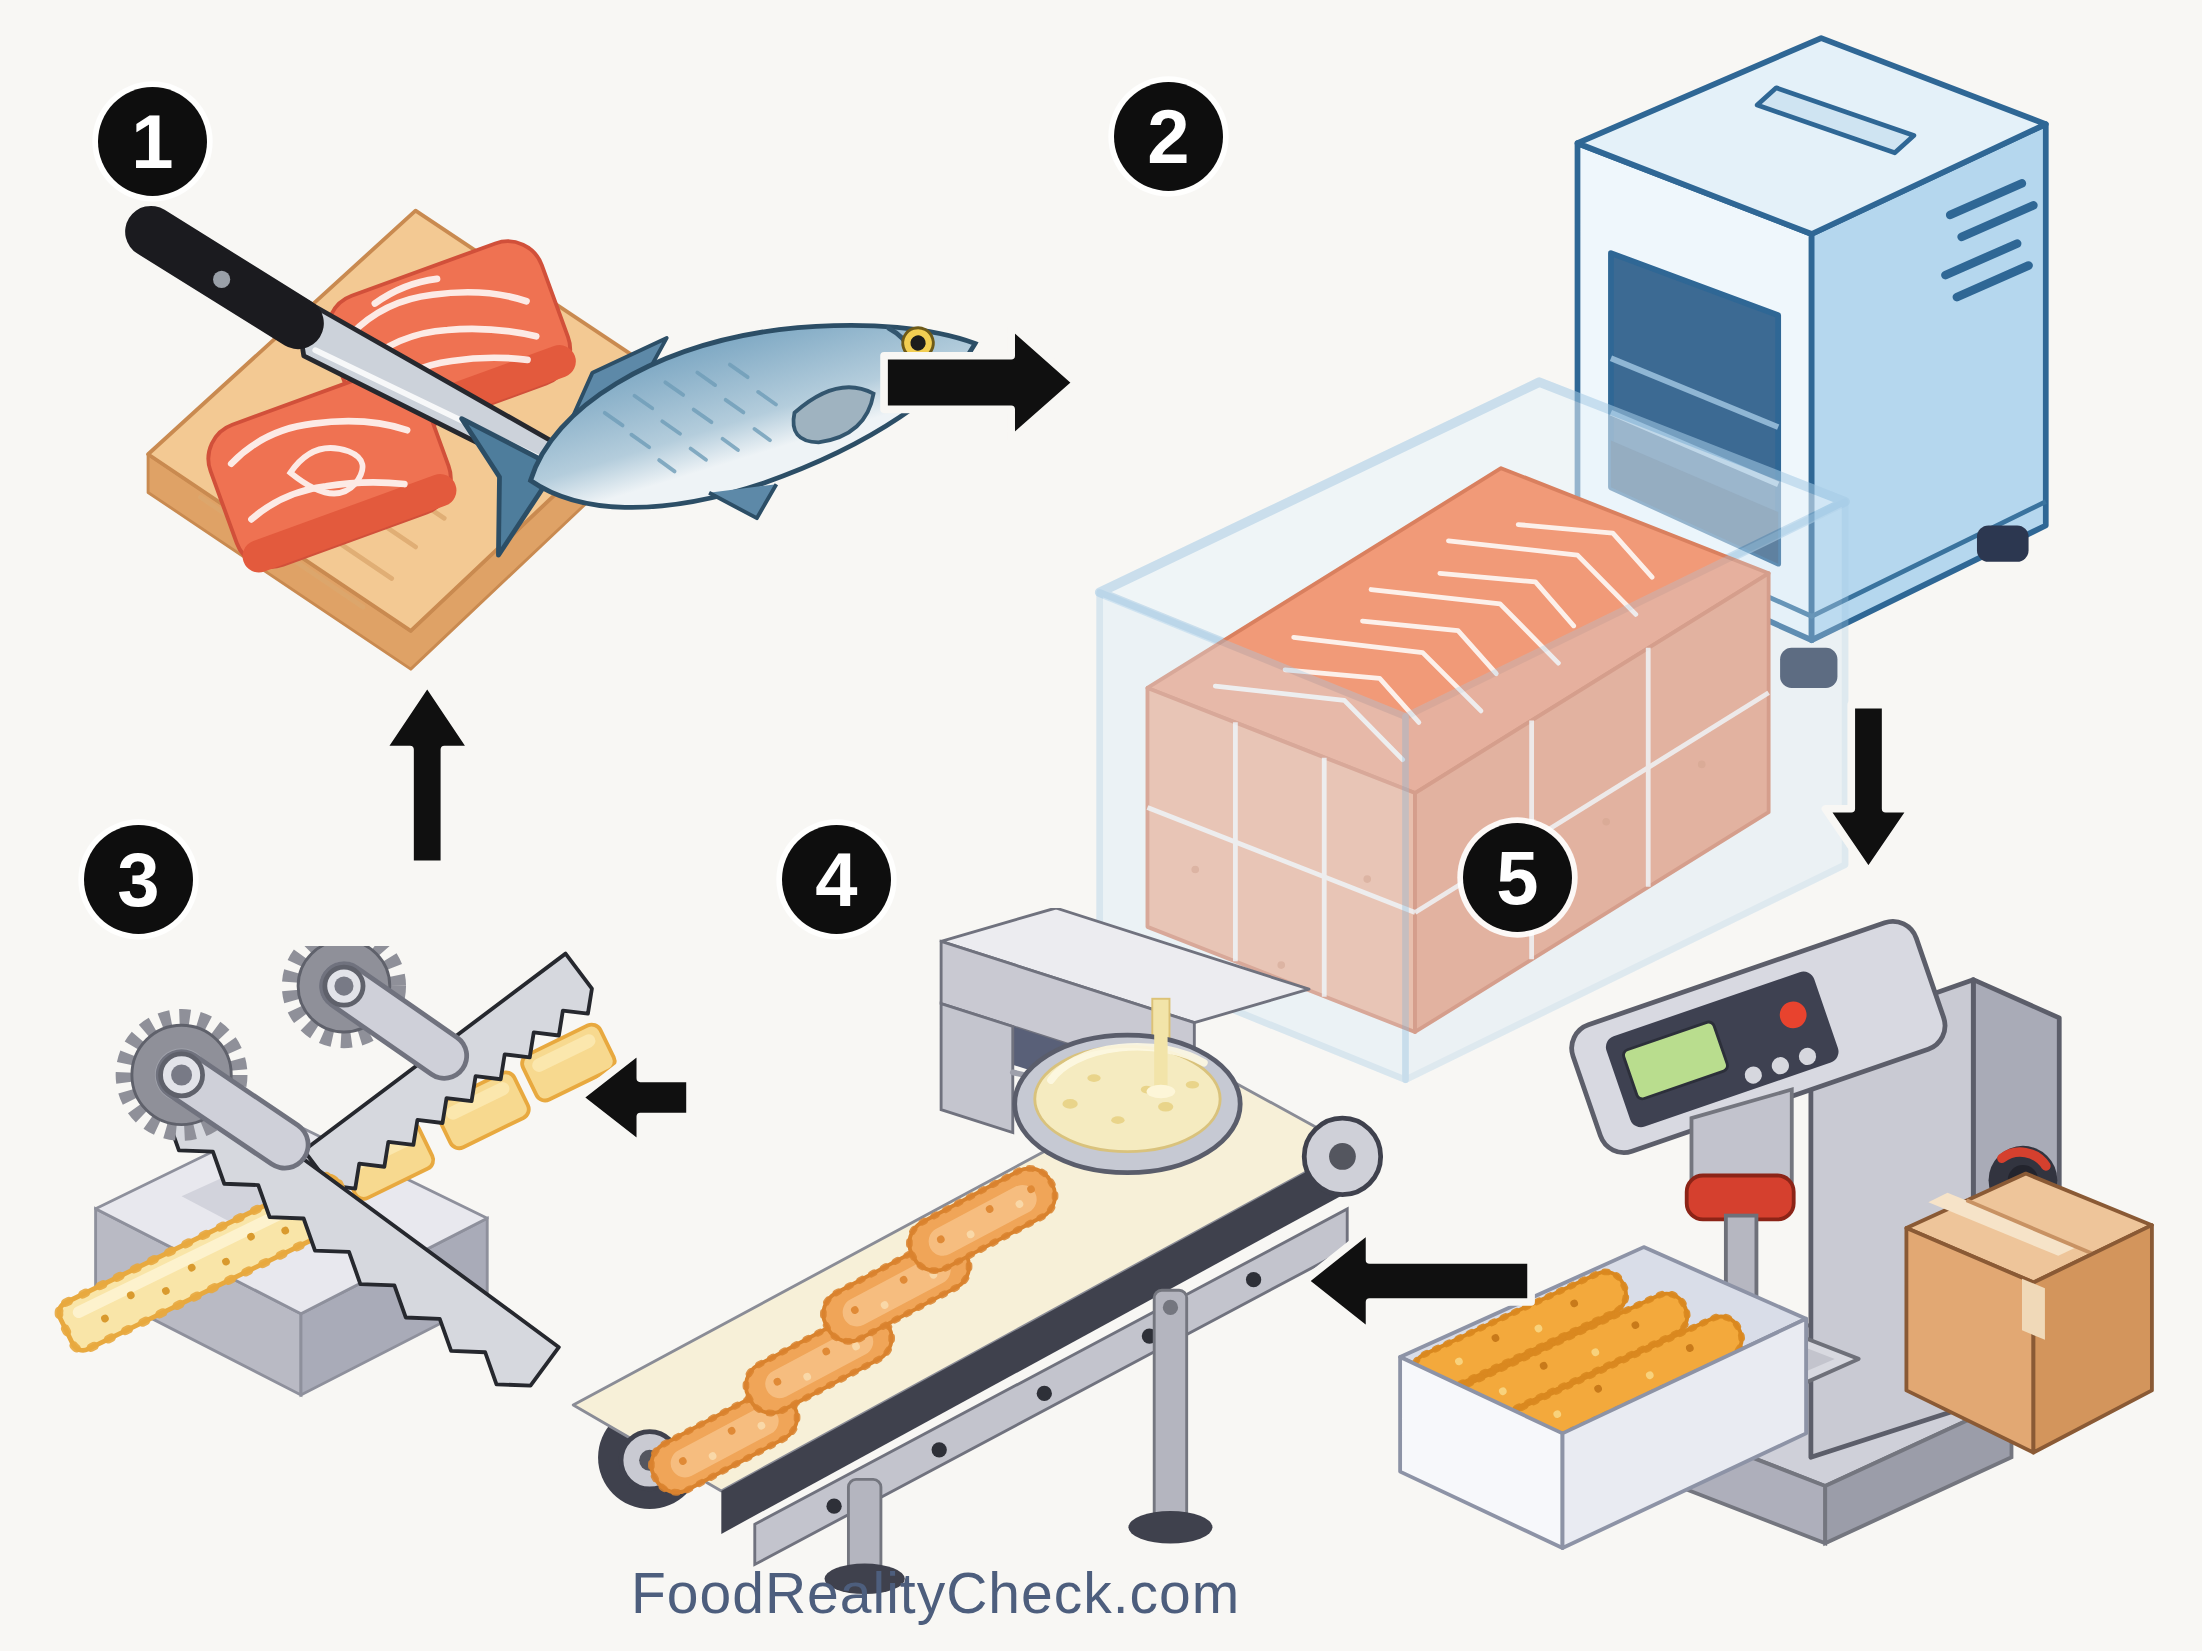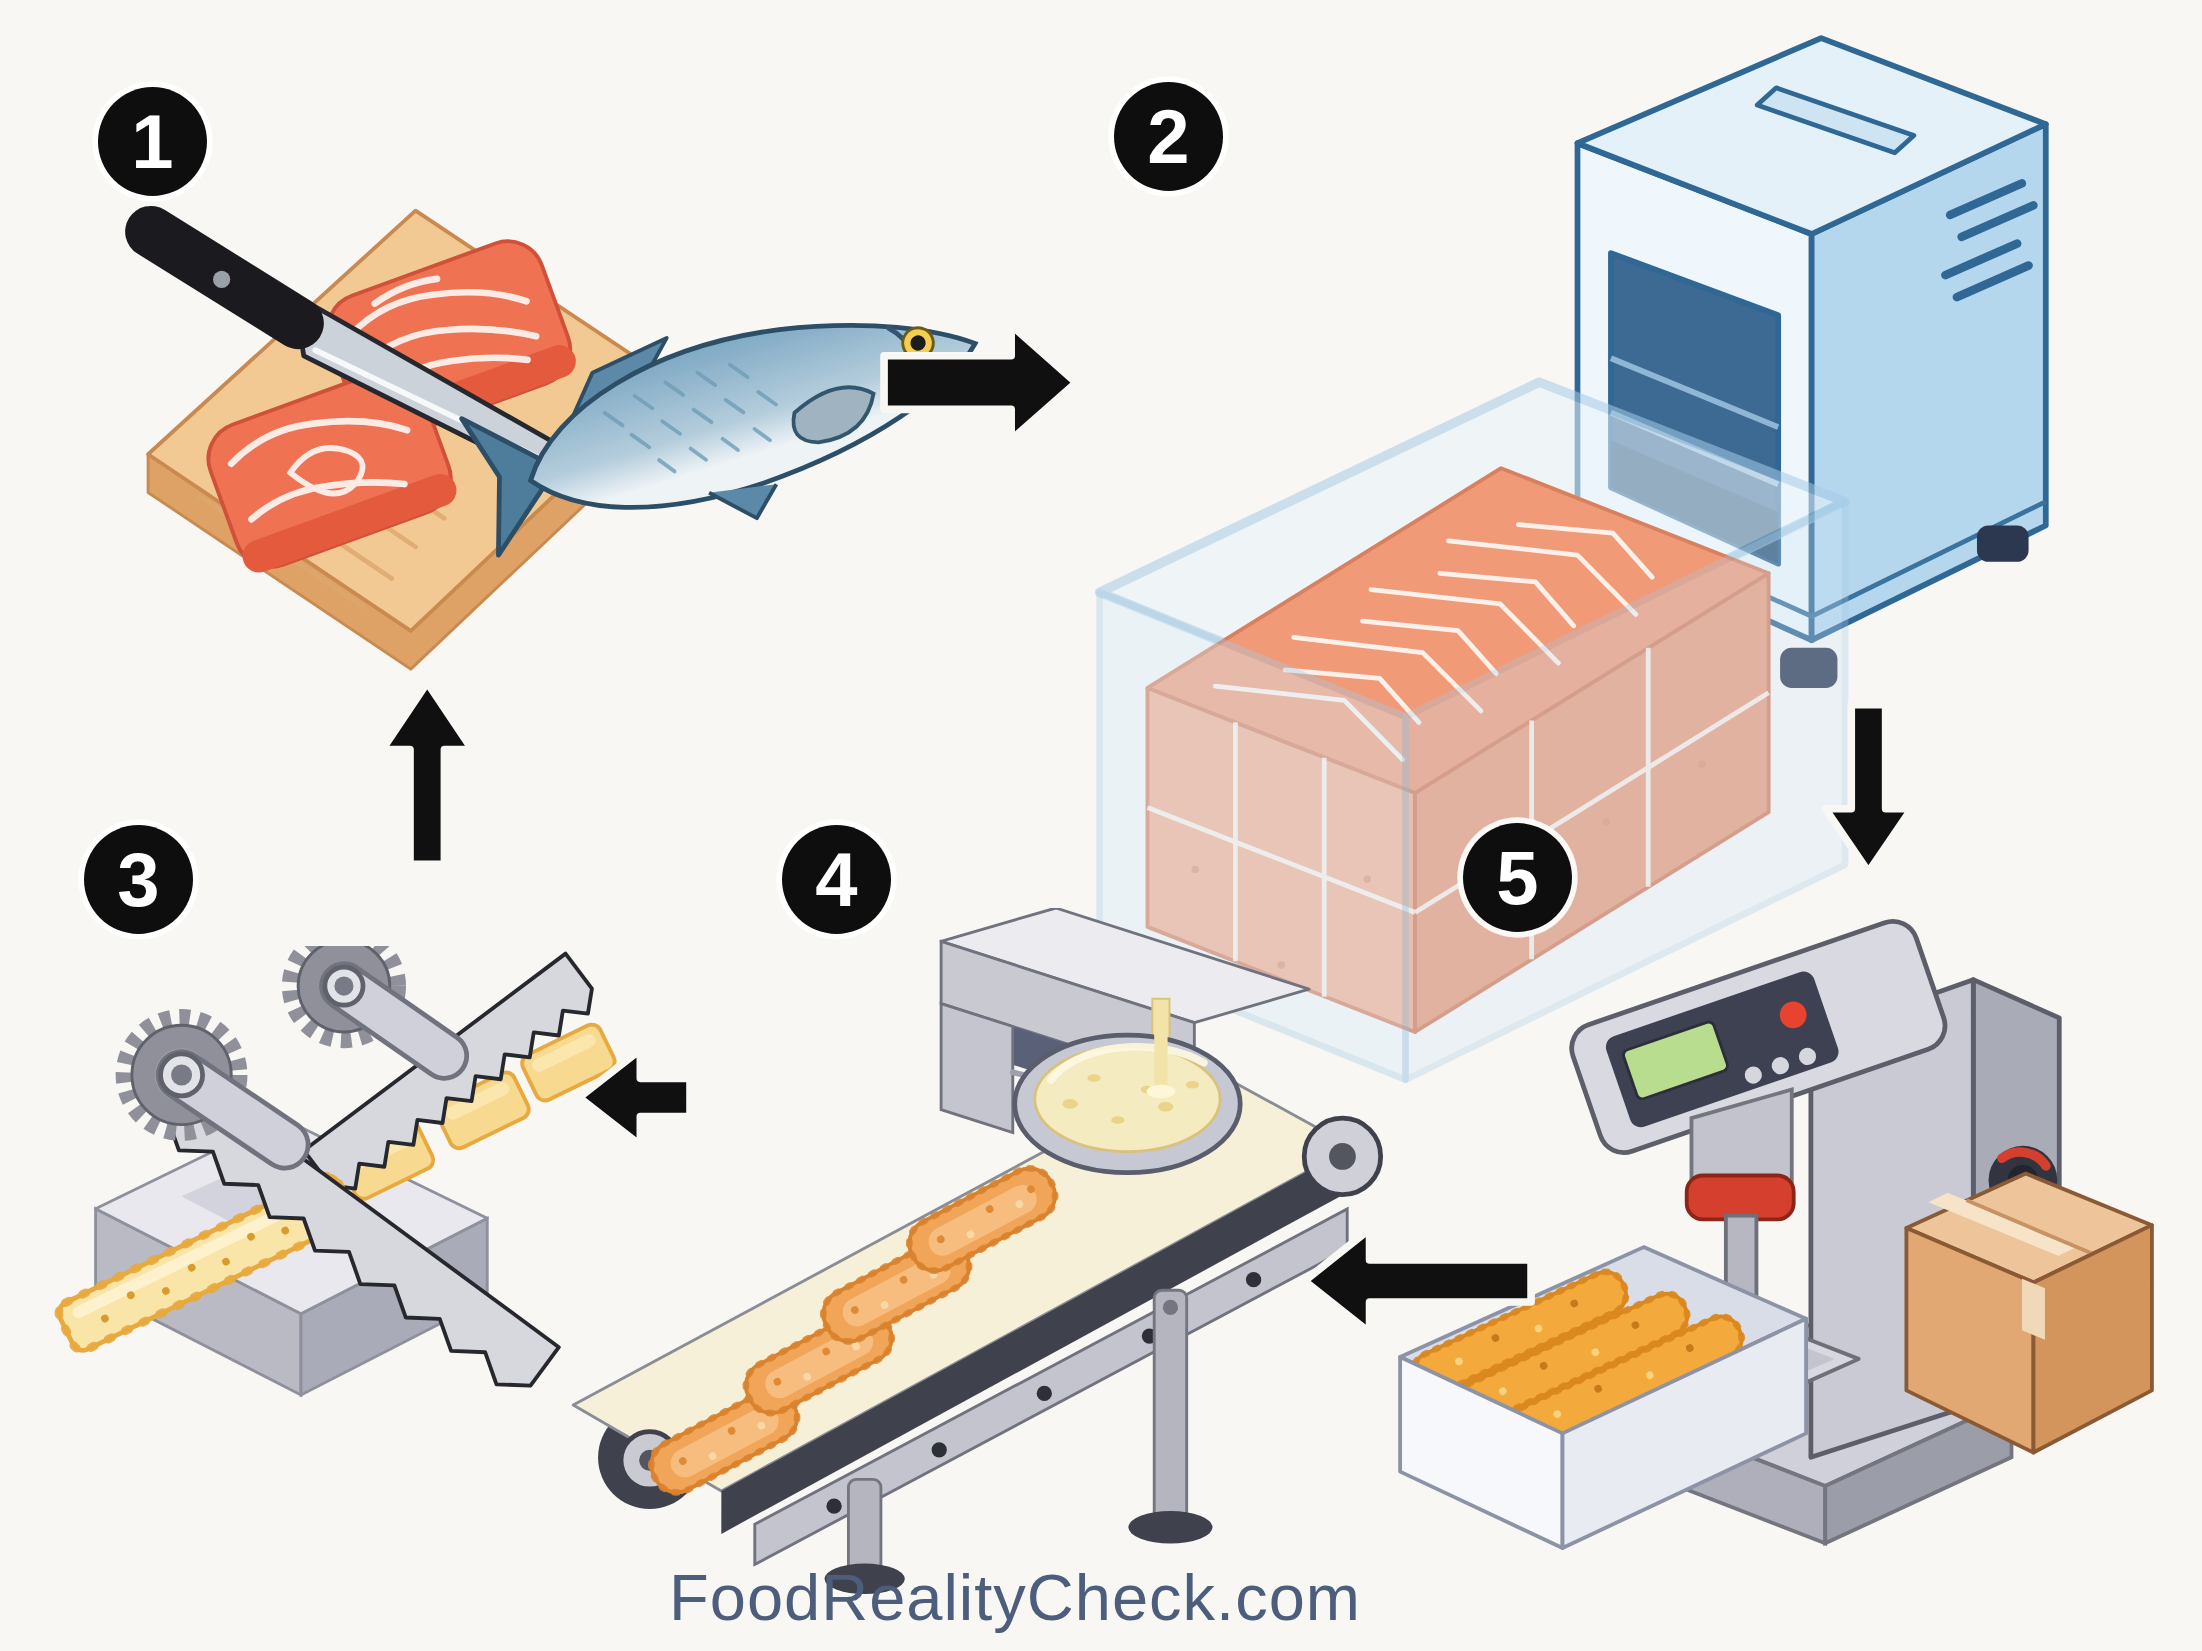--- a/index.html
+++ b/index.html
@@ -9,22 +9,22 @@
   }
   .illu{position:absolute;}
   .badge{
     position:absolute;width:109px;height:109px;border-radius:50%;
     background:#0e0e0e;color:#ffffff;display:flex;align-items:center;justify-content:center;
     font-size:76px;font-weight:bold;box-shadow:0 0 0 5.7px rgba(255,255,255,.9);
     z-index:30;user-select:none;
   }
   .arrows{position:absolute;left:0;top:0;z-index:20;}
   .watermark{
-    position:absolute;left:652px;top:1560px;width:726px;text-align:center;
-    font-size:65px;color:#4d5e7d;z-index:25;letter-spacing:1px;
+    position:absolute;left:631px;top:1560px;width:726px;
+    font-size:57px;color:#4d5e7d;z-index:25;letter-spacing:1px;
   }
 </style>
 </head>
 <body>
 
 <div class="canvas">
 
   <svg class="illu" style="left:76px;top:182px;" width="937" height="640" viewBox="0 0 980 670" aria-label="knife-cutting-salmon-fillets-on-board-icon">
     <g>
       <polygon points="75,325 350,510 625,250 625,210 350,470 75,285" fill="#dfa266" stroke="#c98a50" stroke-width="3" stroke-linejoin="round"></polygon>

